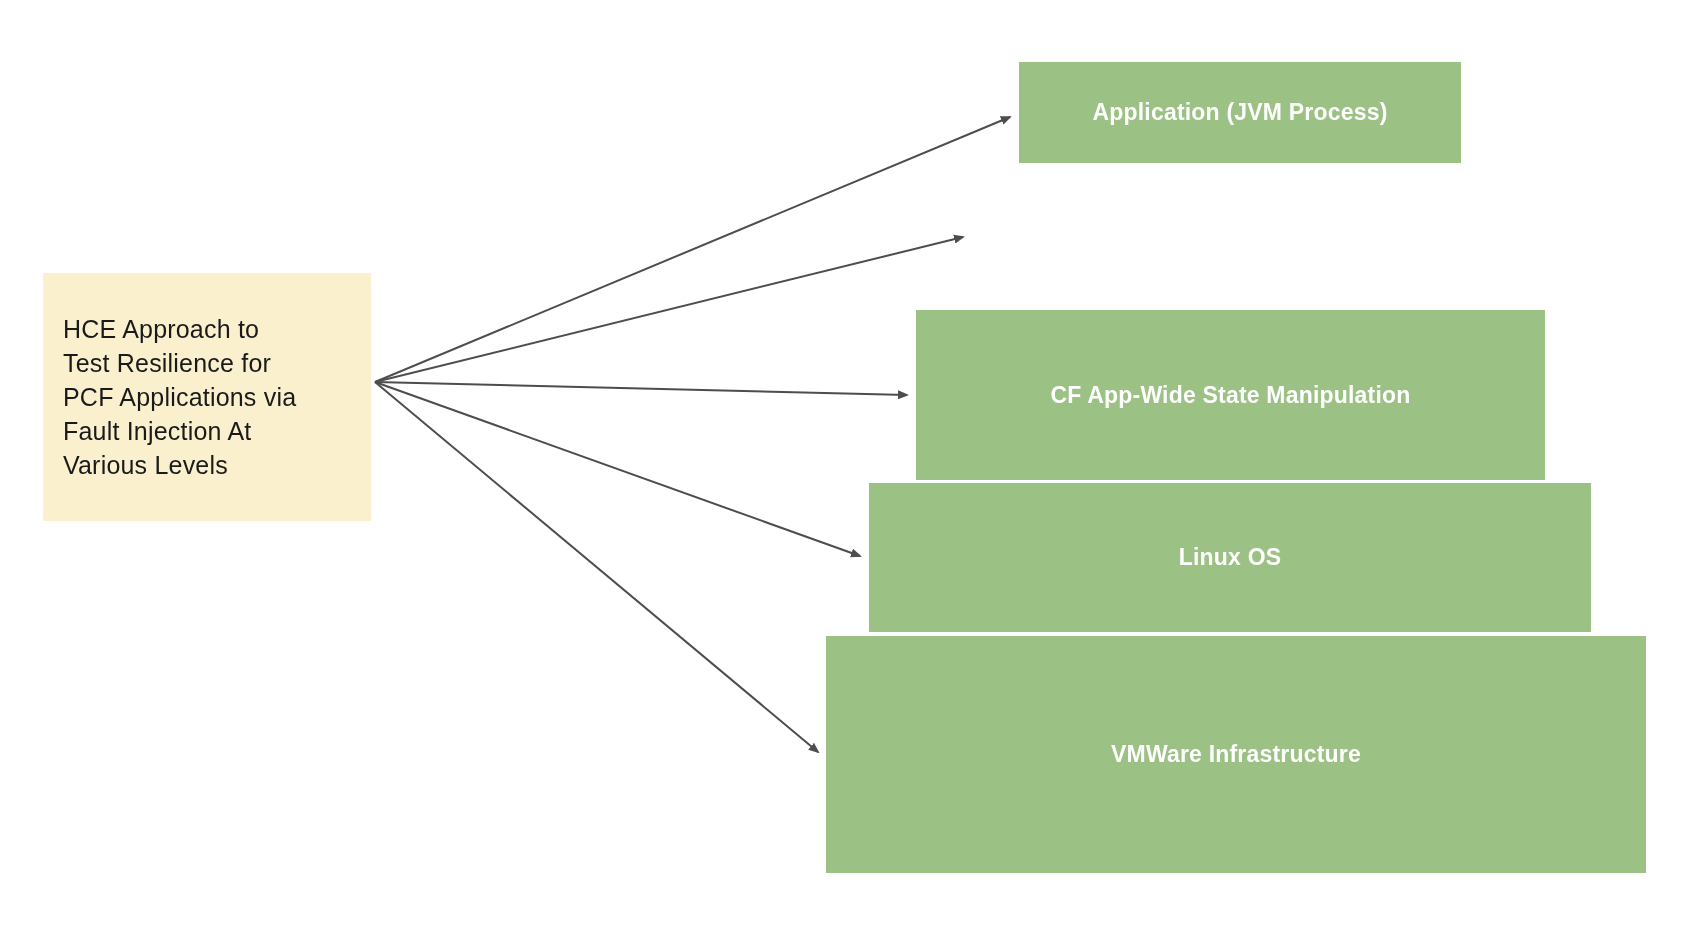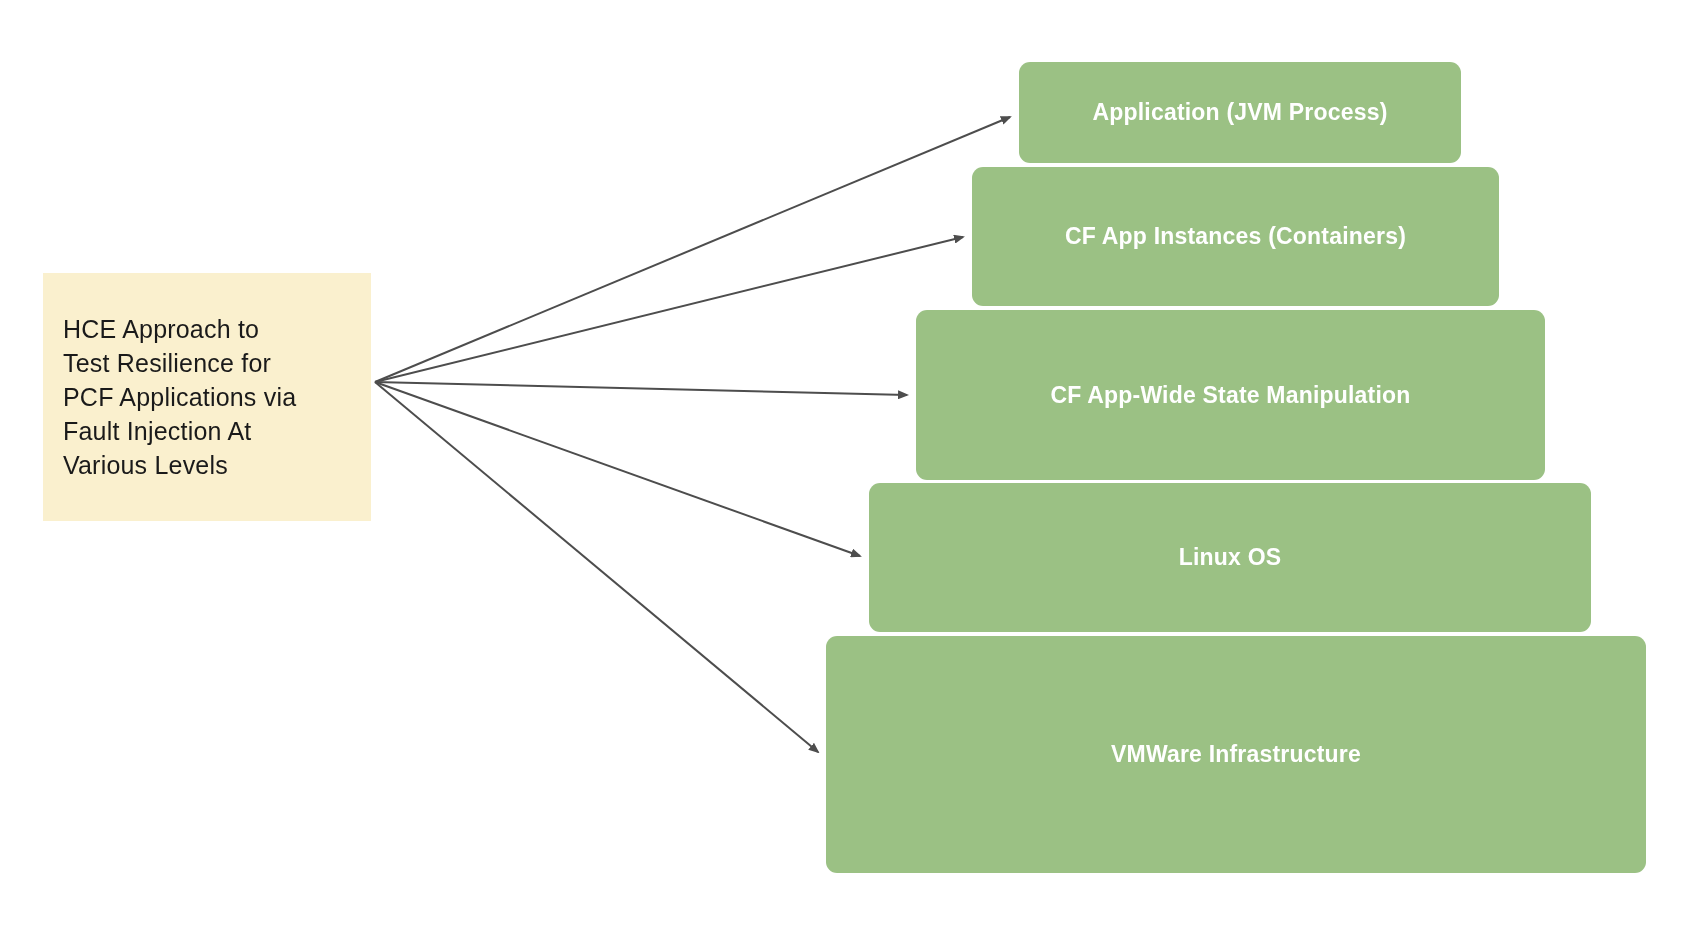--- a/index.html
+++ b/index.html
@@ -39,21 +39,20 @@
     white-space: pre-line;
     letter-spacing: 0.2px;
   }
   .level-box {
     position: absolute;
     background: var(--box-green);
     display: flex;
     align-items: center;
     justify-content: center;
     text-align: center;
-    border-radius: 11px;
   }
   .level-box .label {
     color: var(--box-text);
     font-weight: 700;
     font-size: 23px;
     letter-spacing: 0.2px;
   }
   .box-application   { left: 1019px; top: 62px;  width: 442px; height: 101px; }
   .box-cf-instances  { left: 972px;  top: 167px; width: 527px; height: 139px; }
   .box-cf-state      { left: 916px;  top: 310px; width: 629px; height: 170px; }
@@ -94,23 +93,20 @@
 Test Resilience for
 PCF Applications via
 Fault Injection At
 Various Levels</div>
   </div>
 
   <div class="level-box box-application">
     <span class="label">Application (JVM Process)</span>
   </div>
 
-  <div class="level-box box-cf-instances">
-    <span class="label">CF App Instances (Containers)</span>
-  </div>
 
   <div class="level-box box-linux">
     <span class="label">Linux OS</span>
   </div>
 
   <div class="level-box box-cf-state">
     <span class="label">CF App-Wide State Manipulation</span>
   </div>
 
   <div class="level-box box-vmware">

